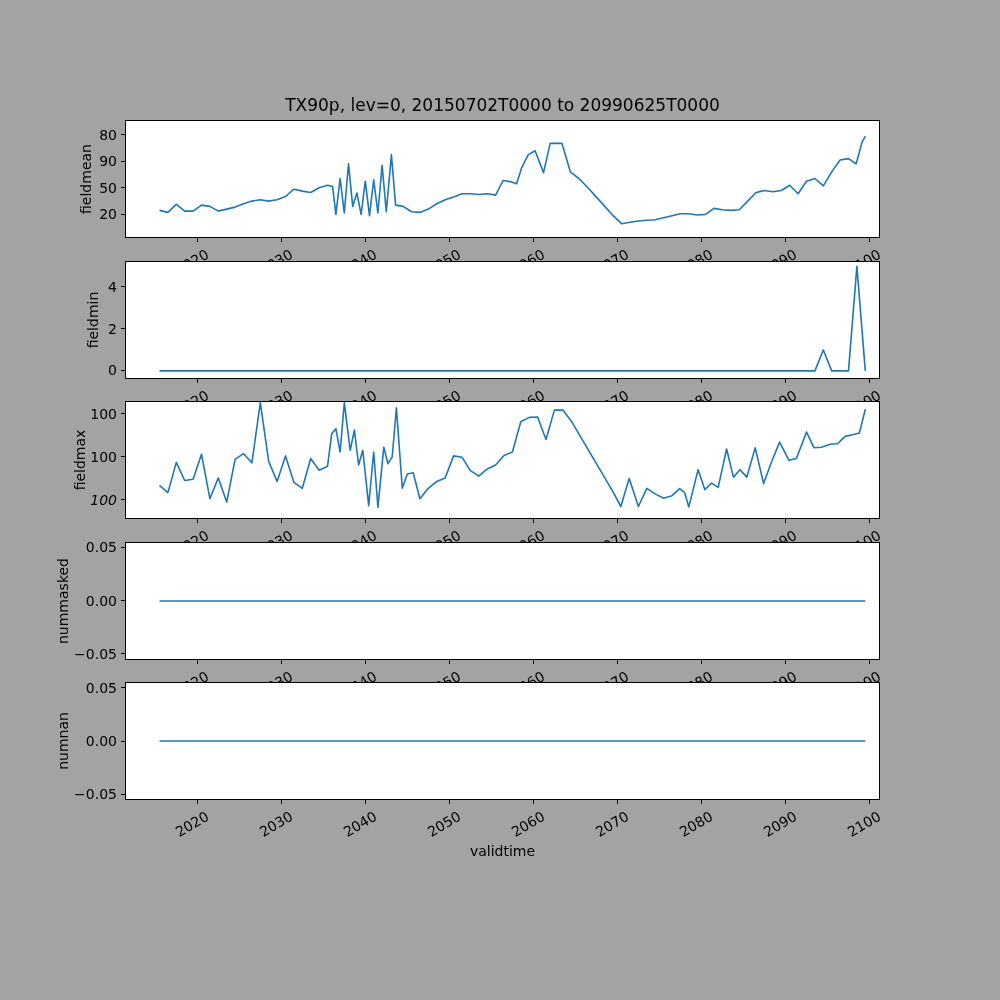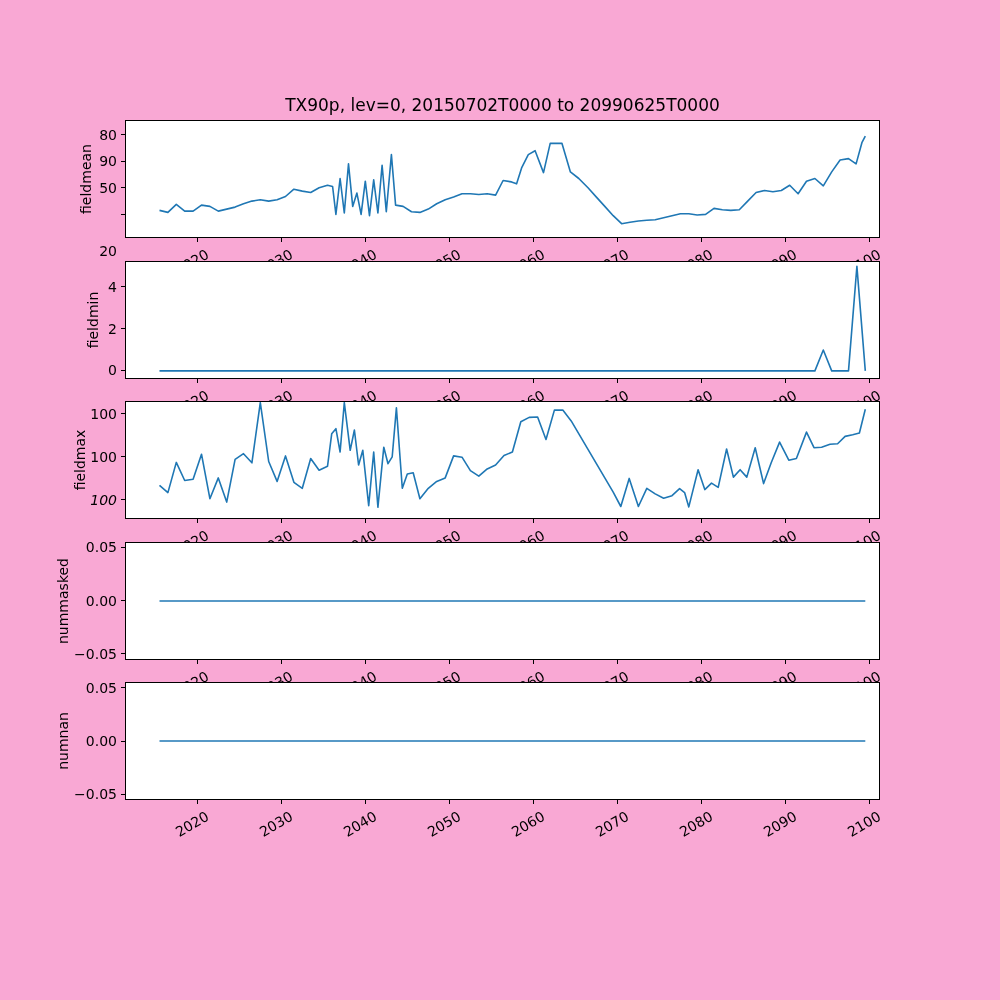--- a/index.html
+++ b/index.html
@@ -1,19 +1,19 @@
 <!DOCTYPE html>
 <html><head>
 <meta charset="utf-8">
 <style>
   html,body{margin:0;padding:0;background:#fff;}
   #figure{
     position:relative;
     width:1000px;height:1000px;
-    background:#f9a8d4;
+    background:#a3a3a3;
     font-family:"DejaVu Sans", sans-serif;
     color:#000;
     overflow:hidden;
   }
   .title{
     position:absolute;left:125px;top:95px;width:755px;
     text-align:center;font-size:17px;color:#000;white-space:nowrap;
   }
   .xlabel{
     position:absolute;left:125px;top:843px;width:755px;
@@ -41,21 +41,21 @@
     text-align:center;font-size:14px;white-space:nowrap;
     transform:rotate(-90deg);transform-origin:50% 50%;
   }
 </style>
 </head>
 <body>
 
 <div id="figure">
   <div class="title">TX90p, lev=0, 20150702T0000 to 20990625T0000</div>
   <div id="panels">
-      <div class="ytick-label" style="left: 37px; top: 204.373px; margin-top: 37px;">20</div>
+      <div class="ytick-label" style="left: 37px; top: 204.373px;">20</div>
       <div class="ytick-mark" style="left: 121px; top: 213.873px; width: 4px; height: 1px;"></div>
       <div class="ytick-label" style="left: 37px; top: 177.827px;">50</div>
       <div class="ytick-mark" style="left: 121px; top: 187.327px; width: 4px; height: 1px;"></div>
       <div class="ytick-label" style="left: 37px; top: 151.28px;">90</div>
       <div class="ytick-mark" style="left: 121px; top: 160.78px; width: 4px; height: 1px;"></div>
       <div class="ytick-label" style="left: 37px; top: 124.733px;">80</div>
       <div class="ytick-mark" style="left: 121px; top: 134.233px; width: 4px; height: 1px;"></div>
       <div class="ylabel" style="left: -14px; top: 170px;">fieldmean</div>
       <div class="panel" style="left: 125px; top: 120px; width: 755px; height: 118px;">
         <svg width="753" height="116" viewBox="0 0 753 116">
@@ -194,13 +194,14 @@
       <div class="xtick-label" style="left: 340.381px; top: 809px;">2060</div>
       <div class="xtick-mark" style="left: 616.91px; top: 800px; width: 1px; height: 4px;"></div>
       <div class="xtick-label" style="left: 424.41px; top: 809px;">2070</div>
       <div class="xtick-mark" style="left: 700.939px; top: 800px; width: 1px; height: 4px;"></div>
       <div class="xtick-label" style="left: 508.439px; top: 809px;">2080</div>
       <div class="xtick-mark" style="left: 784.967px; top: 800px; width: 1px; height: 4px;"></div>
       <div class="xtick-label" style="left: 592.467px; top: 809px;">2090</div>
       <div class="xtick-mark" style="left: 868.996px; top: 800px; width: 1px; height: 4px;"></div>
       <div class="xtick-label" style="left: 676.496px; top: 809px;">2100</div>
     </div>
+  <div class="xlabel">validtime</div>
 </div>
 
 </body></html>

